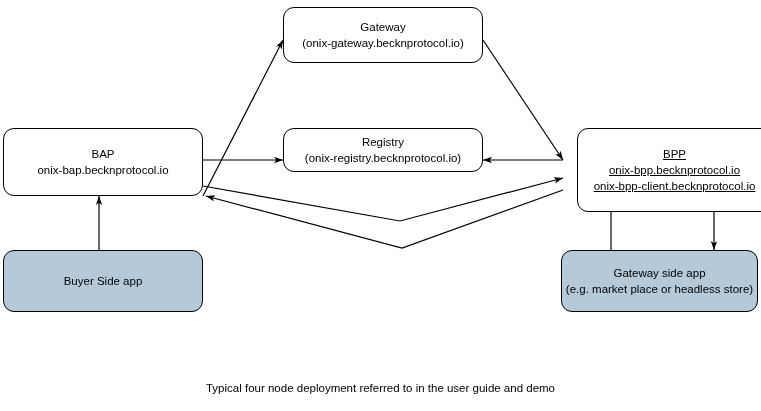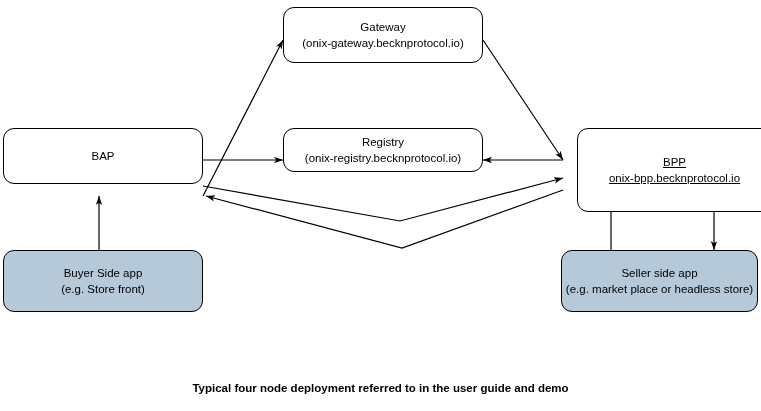--- a/index.html
+++ b/index.html
@@ -51,21 +51,20 @@
   #caption {
     position: absolute;
     left: 0;
     top: 380px;
     width: 761px;
     text-align: center;
     font-size: 11.5px;
     line-height: 16px;
     color: #000000;
     z-index: 2;
-    font-weight: bold;
   }
 </style>
 </head>
 <body>
 
 <div id="canvas">
 
   <svg id="edges" viewBox="0 0 761 411" xmlns="http://www.w3.org/2000/svg">
     <defs>
       <marker id="ah" markerWidth="10" markerHeight="10" refX="9" refY="3.2" orient="auto" markerUnits="userSpaceOnUse">
@@ -83,39 +82,40 @@
         <polyline points="611,250 611,196" fill="none" stroke="#000000" stroke-width="1.2" marker-end="url(#ah)"></polyline>
         <polyline points="714,196 714,250" fill="none" stroke="#000000" stroke-width="1.2" marker-end="url(#ah)"></polyline>
       </g>
   </svg>
 
   <div class="node" style="left: 283px; top: 7px; width: 200px; height: 56px;">
     <span class="ln">Gateway</span>
     <span class="ln">(onix-gateway.becknprotocol.io)</span>
   </div>
 
-  <div class="node" style="left: 3px; top: 128px; width: 200px; height: 56px;">
+  <div class="node" style="left: 3px; top: 128px; width: 200px; height: 68px;">
     <span class="ln">BAP</span>
+    <span class="ln">onix-bap.becknprotocol.io</span>
   </div>
 
   <div class="node" style="left: 283px; top: 128px; width: 200px; height: 44px;">
     <span class="ln">Registry</span>
     <span class="ln">(onix-registry.becknprotocol.io)</span>
   </div>
 
   <div class="node" style="left: 577px; top: 128px; width: 195px; height: 84px; text-decoration: underline;">
     <span class="ln">BPP</span>
     <span class="ln">onix-bpp.becknprotocol.io</span>
+    <span class="ln">onix-bpp-client.becknprotocol.io</span>
   </div>
 
   <div class="node filled" style="left: 3px; top: 250px; width: 200px; height: 62px; background: rgb(182, 201, 216);">
     <span class="ln">Buyer Side app</span>
-    <span class="ln">(e.g. Store front)</span>
   </div>
 
   <div class="node filled" style="left: 561px; top: 250px; width: 197px; height: 62px; background: rgb(182, 201, 216);">
-    <span class="ln">Seller side app</span>
+    <span class="ln">Gateway side app</span>
     <span class="ln">(e.g. market place or headless store)</span>
   </div>
 
   <div id="caption">Typical four node deployment referred to in the user guide and demo</div>
 
 </div>
 
 </body></html>

